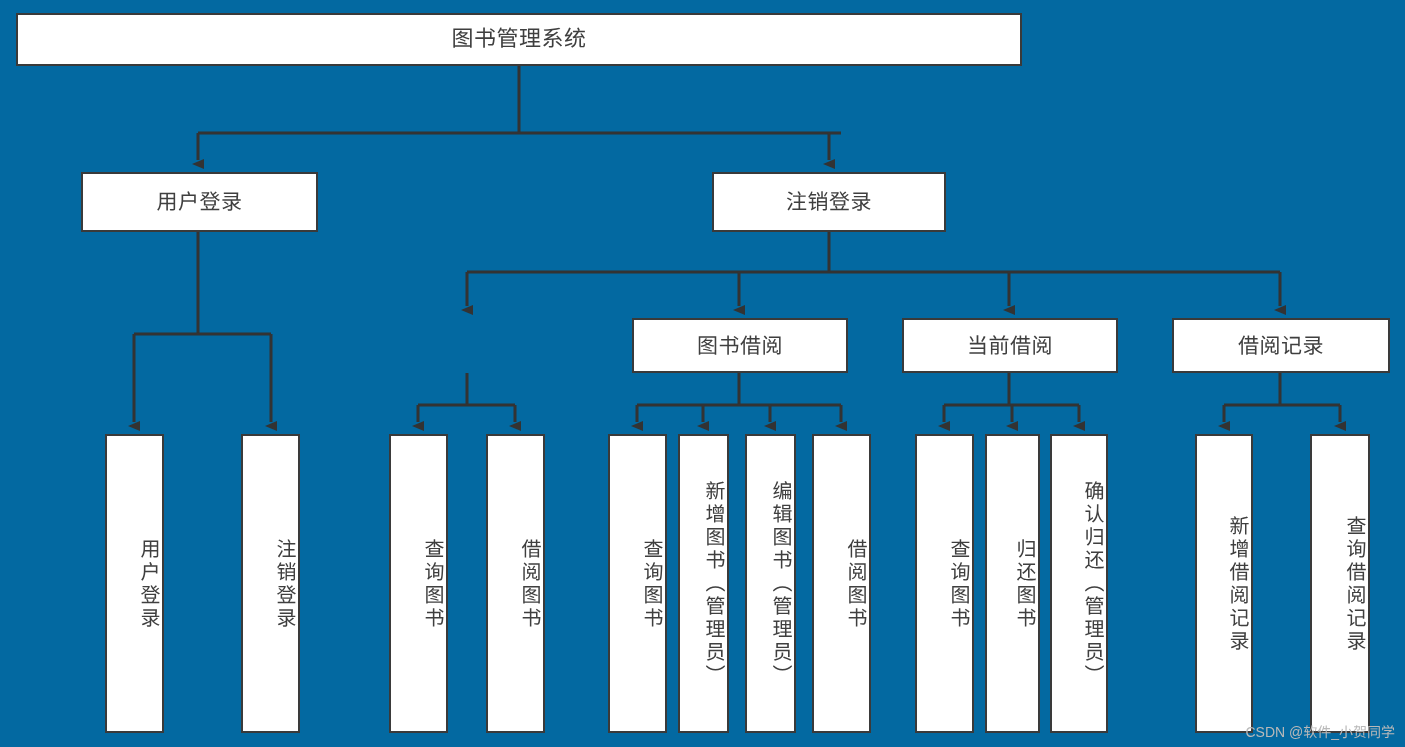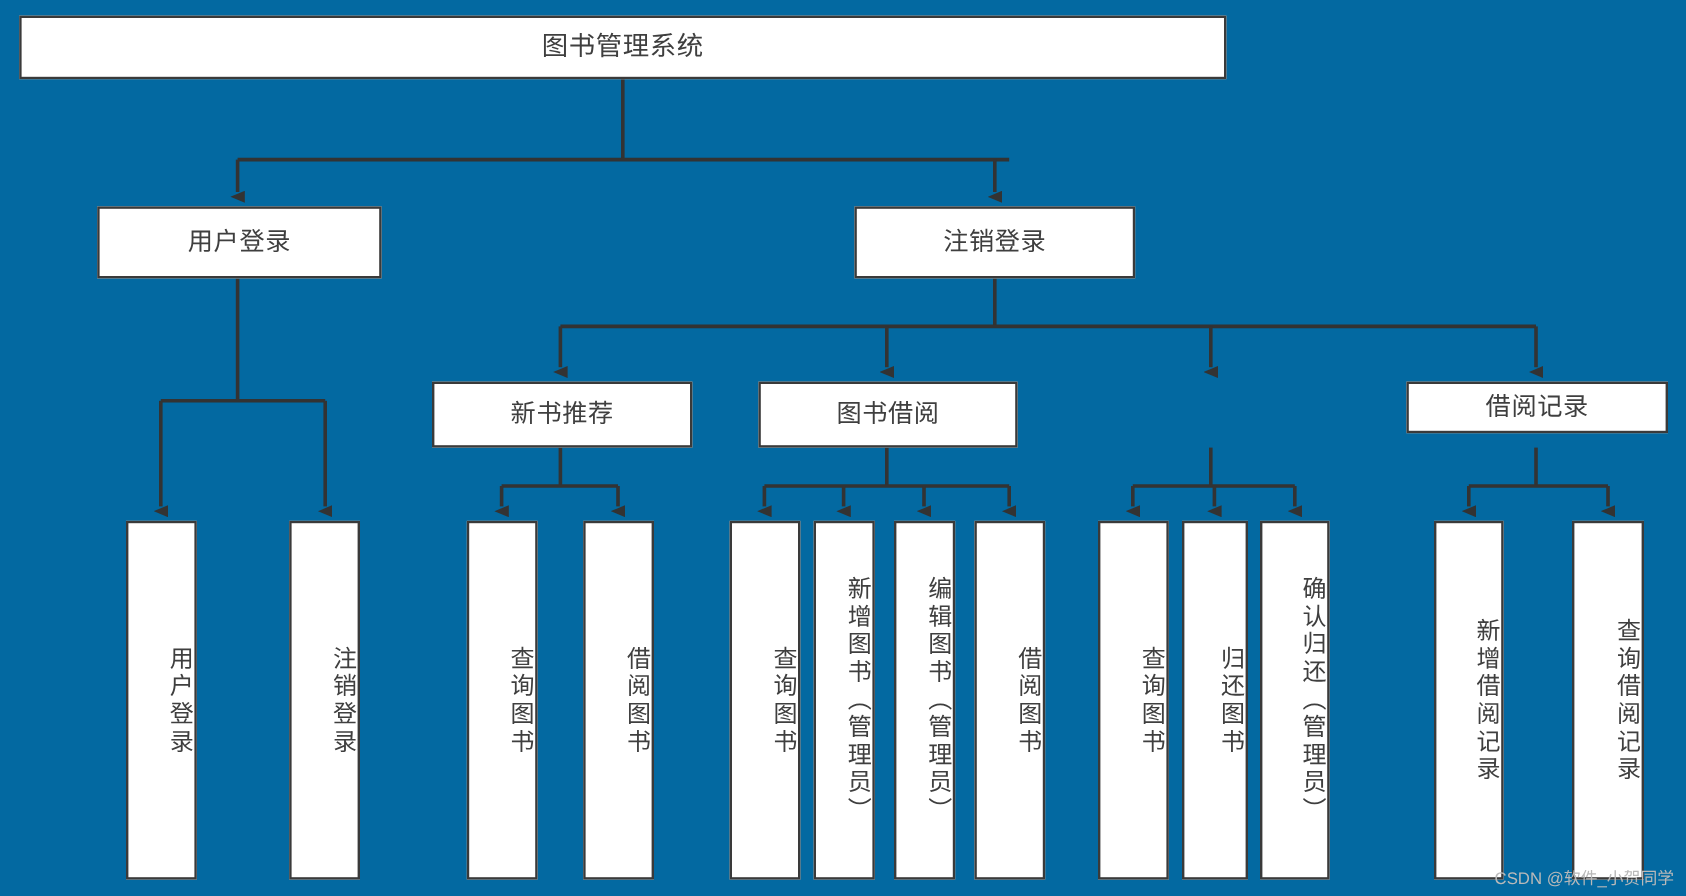--- a/index.html
+++ b/index.html
@@ -128,27 +128,27 @@
     <span>图书管理系统</span>
   </div>
 
   <div class="node horiz" style="left:81px; top:172px; width:237px; height:60px;">
     <span>用户登录</span>
   </div>
   <div class="node horiz" style="left:712px; top:172px; width:234px; height:60px;">
     <span>注销登录</span>
   </div>
 
-  <div class="node horiz" style="left:360px; top:318px; width:217px; height:55px;">
-    <span>新书推荐</span>
-  </div>
   <div class="node horiz" style="left:632px; top:318px; width:216px; height:55px;">
     <span>图书借阅</span>
   </div>
-  <div class="node horiz" style="left:1172px; top:318px; width:218px; height:43px;">
+  <div class="node horiz" style="left:902px; top:318px; width:216px; height:55px;">
+    <span>当前借阅</span>
+  </div>
+  <div class="node horiz" style="left:1172px; top:318px; width:218px; height:55px;">
     <span>借阅记录</span>
   </div>
 
   <div class="node vert" style="left:105px; top:434px; width:59px; height:299px;">
     <span>用户登录</span>
   </div>
   <div class="node vert" style="left:241px; top:434px; width:59px; height:299px;">
     <span>注销登录</span>
   </div>
 

